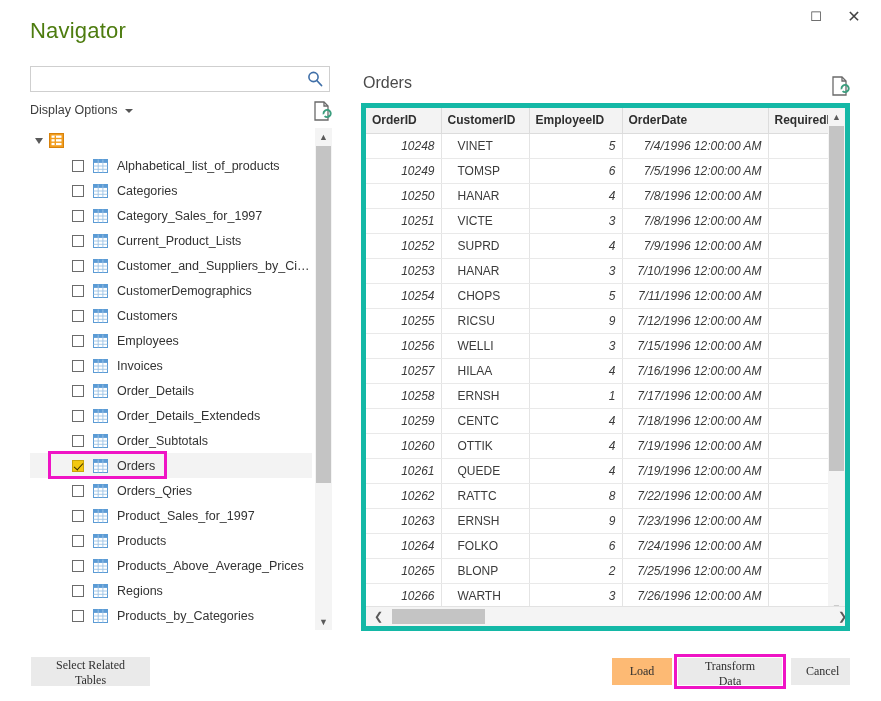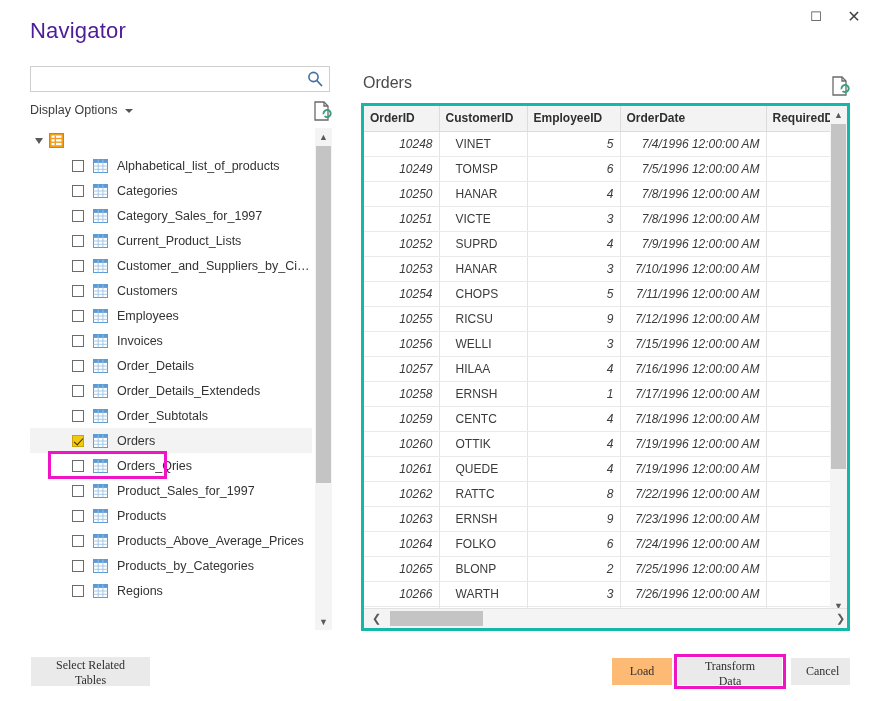--- a/index.html
+++ b/index.html
@@ -23,21 +23,21 @@
     width: 881px;
     height: 56px;
     background: #ffffff;
   }
   .window-title {
     position: absolute;
     left: 30px;
     top: 18px;
     font-size: 22px;
     font-weight: 400;
-    color: #4c1d95;
+    color: #4d7c0f;
     letter-spacing: 0.2px;
   }
   .win-controls {
     position: absolute;
     right: 8px;
     top: 2px;
     display: flex;
   }
   .win-btn {
     width: 38px;
@@ -261,21 +261,21 @@
     cursor: pointer;
   }
 
   .grid-wrap {
     position: absolute;
     left: 361px;
     top: 103px;
     width: 489px;
     height: 528px;
     background: #ffffff;
-    border: 3px solid #14b8a6;
+    border: 5px solid #14b8a6;
     box-sizing: border-box;
     overflow: hidden;
   }
   table.grid {
     border-collapse: collapse;
     table-layout: fixed;
     width: 560px;
     font-size: 12px;
   }
   table.grid th {
@@ -502,20 +502,32 @@
       <div class="tree-row child">
         <span class="chk"></span>
         <span class="tbl-icon"><svg viewBox="0 0 15 14" width="15" height="14">
             <rect x="0.5" y="0.5" width="14" height="13" fill="#ffffff" stroke="#5b9bd5"></rect>
             <rect x="0.5" y="0.5" width="14" height="3.4" fill="#5b9bd5"></rect>
             <line x1="5.2" y1="0.5" x2="5.2" y2="13.5" stroke="#9cc3e5" stroke-width="0.9"></line>
             <line x1="9.9" y1="0.5" x2="9.9" y2="13.5" stroke="#9cc3e5" stroke-width="0.9"></line>
             <line x1="0.5" y1="7" x2="14.5" y2="7" stroke="#9cc3e5" stroke-width="0.9"></line>
             <line x1="0.5" y1="10.3" x2="14.5" y2="10.3" stroke="#9cc3e5" stroke-width="0.9"></line>
           </svg></span>
+        <span class="tree-label">CustomerDemographics</span>
+      </div>
+      <div class="tree-row child">
+        <span class="chk"></span>
+        <span class="tbl-icon"><svg viewBox="0 0 15 14" width="15" height="14">
+            <rect x="0.5" y="0.5" width="14" height="13" fill="#ffffff" stroke="#5b9bd5"></rect>
+            <rect x="0.5" y="0.5" width="14" height="3.4" fill="#5b9bd5"></rect>
+            <line x1="5.2" y1="0.5" x2="5.2" y2="13.5" stroke="#9cc3e5" stroke-width="0.9"></line>
+            <line x1="9.9" y1="0.5" x2="9.9" y2="13.5" stroke="#9cc3e5" stroke-width="0.9"></line>
+            <line x1="0.5" y1="7" x2="14.5" y2="7" stroke="#9cc3e5" stroke-width="0.9"></line>
+            <line x1="0.5" y1="10.3" x2="14.5" y2="10.3" stroke="#9cc3e5" stroke-width="0.9"></line>
+          </svg></span>
         <span class="tree-label">Customers</span>
       </div>
       <div class="tree-row child">
         <span class="chk"></span>
         <span class="tbl-icon"><svg viewBox="0 0 15 14" width="15" height="14">
             <rect x="0.5" y="0.5" width="14" height="13" fill="#ffffff" stroke="#5b9bd5"></rect>
             <rect x="0.5" y="0.5" width="14" height="3.4" fill="#5b9bd5"></rect>
             <line x1="5.2" y1="0.5" x2="5.2" y2="13.5" stroke="#9cc3e5" stroke-width="0.9"></line>
             <line x1="9.9" y1="0.5" x2="9.9" y2="13.5" stroke="#9cc3e5" stroke-width="0.9"></line>
             <line x1="0.5" y1="7" x2="14.5" y2="7" stroke="#9cc3e5" stroke-width="0.9"></line>
@@ -634,33 +646,33 @@
       <div class="tree-row child">
         <span class="chk"></span>
         <span class="tbl-icon"><svg viewBox="0 0 15 14" width="15" height="14">
             <rect x="0.5" y="0.5" width="14" height="13" fill="#ffffff" stroke="#5b9bd5"></rect>
             <rect x="0.5" y="0.5" width="14" height="3.4" fill="#5b9bd5"></rect>
             <line x1="5.2" y1="0.5" x2="5.2" y2="13.5" stroke="#9cc3e5" stroke-width="0.9"></line>
             <line x1="9.9" y1="0.5" x2="9.9" y2="13.5" stroke="#9cc3e5" stroke-width="0.9"></line>
             <line x1="0.5" y1="7" x2="14.5" y2="7" stroke="#9cc3e5" stroke-width="0.9"></line>
             <line x1="0.5" y1="10.3" x2="14.5" y2="10.3" stroke="#9cc3e5" stroke-width="0.9"></line>
           </svg></span>
+        <span class="tree-label">Regions</span>
+      </div>
+      <div class="tree-row child">
+        <span class="chk"></span>
+        <span class="tbl-icon"><svg viewBox="0 0 15 14" width="15" height="14">
+            <rect x="0.5" y="0.5" width="14" height="13" fill="#ffffff" stroke="#5b9bd5"></rect>
+            <rect x="0.5" y="0.5" width="14" height="3.4" fill="#5b9bd5"></rect>
+            <line x1="5.2" y1="0.5" x2="5.2" y2="13.5" stroke="#9cc3e5" stroke-width="0.9"></line>
+            <line x1="9.9" y1="0.5" x2="9.9" y2="13.5" stroke="#9cc3e5" stroke-width="0.9"></line>
+            <line x1="0.5" y1="7" x2="14.5" y2="7" stroke="#9cc3e5" stroke-width="0.9"></line>
+            <line x1="0.5" y1="10.3" x2="14.5" y2="10.3" stroke="#9cc3e5" stroke-width="0.9"></line>
+          </svg></span>
         <span class="tree-label">Products_by_Categories</span>
-      </div>
-      <div class="tree-row child">
-        <span class="chk"></span>
-        <span class="tbl-icon"><svg viewBox="0 0 15 14" width="15" height="14">
-            <rect x="0.5" y="0.5" width="14" height="13" fill="#ffffff" stroke="#5b9bd5"></rect>
-            <rect x="0.5" y="0.5" width="14" height="3.4" fill="#5b9bd5"></rect>
-            <line x1="5.2" y1="0.5" x2="5.2" y2="13.5" stroke="#9cc3e5" stroke-width="0.9"></line>
-            <line x1="9.9" y1="0.5" x2="9.9" y2="13.5" stroke="#9cc3e5" stroke-width="0.9"></line>
-            <line x1="0.5" y1="7" x2="14.5" y2="7" stroke="#9cc3e5" stroke-width="0.9"></line>
-            <line x1="0.5" y1="10.3" x2="14.5" y2="10.3" stroke="#9cc3e5" stroke-width="0.9"></line>
-          </svg></span>
-        <span class="tree-label">Regions</span>
       </div>
     </div>
 
   <div class="vscroll" id="tree-scroll">
     <div class="vs-arrow up">▲</div>
     <div class="vs-thumb" style="top:18px;height:337px;"></div>
     <div class="vs-arrow dn">▼</div>
   </div>
 </div>
 

